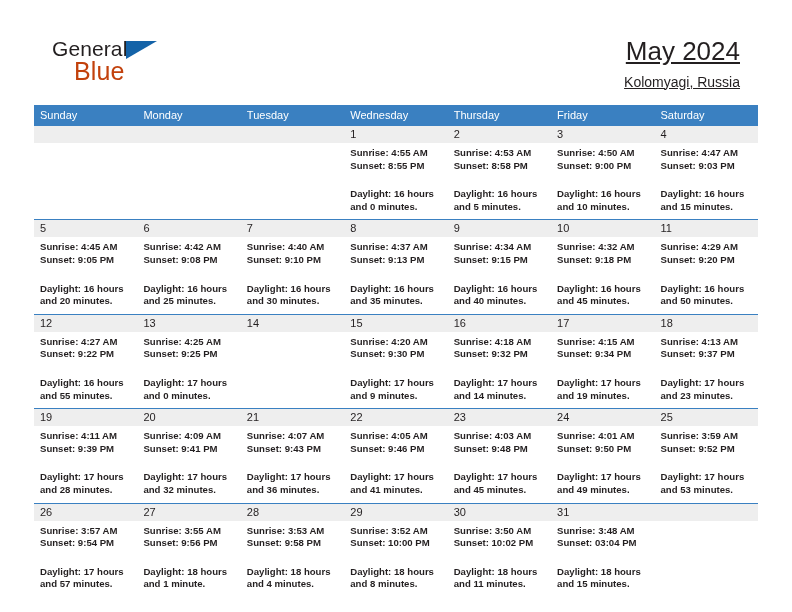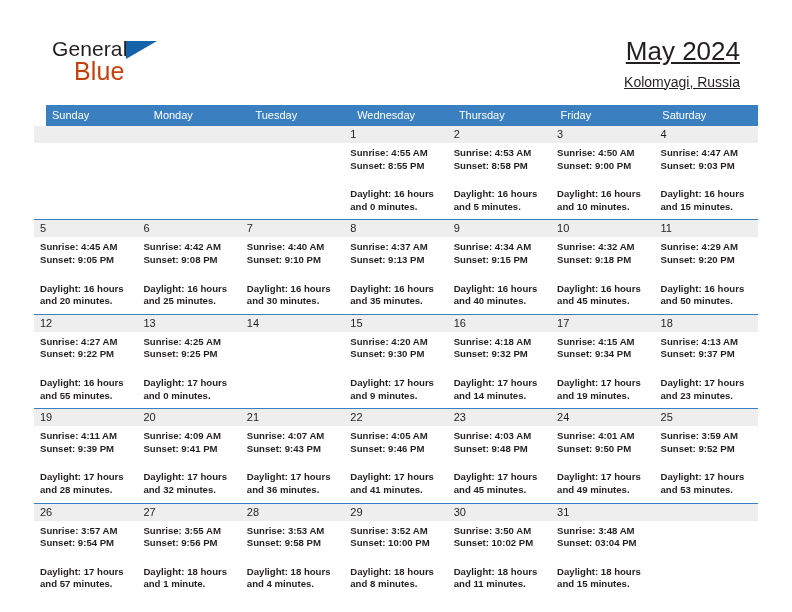--- a/index.html
+++ b/index.html
@@ -89,21 +89,20 @@
   
   .calendar {
     position: absolute;
     left: 34px;
     top: 105px;
     width: 724px;
   }
   .dow-row {
     display: flex;
     background: #3a80c1;
-    margin-left: 12px;
   }
   .dow-cell {
     flex: 1 1 0;
     height: 21px;
     line-height: 21px;
     color: #ffffff;
     font-size: 11px;
     padding-left: 6px;
     box-sizing: border-box;
     white-space: nowrap;

